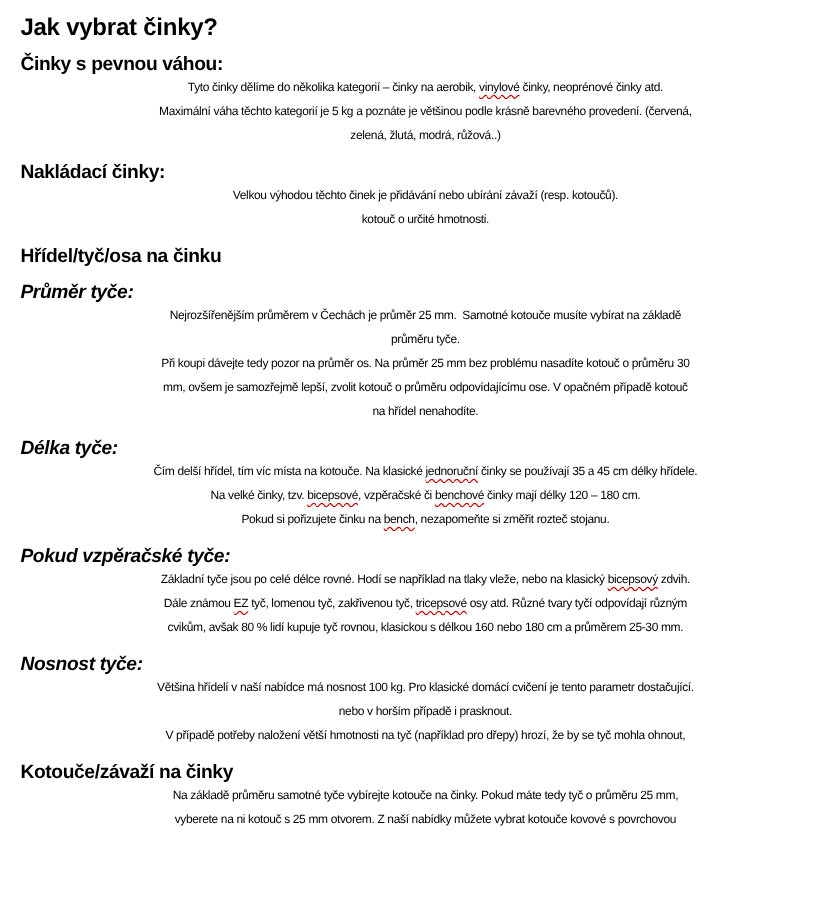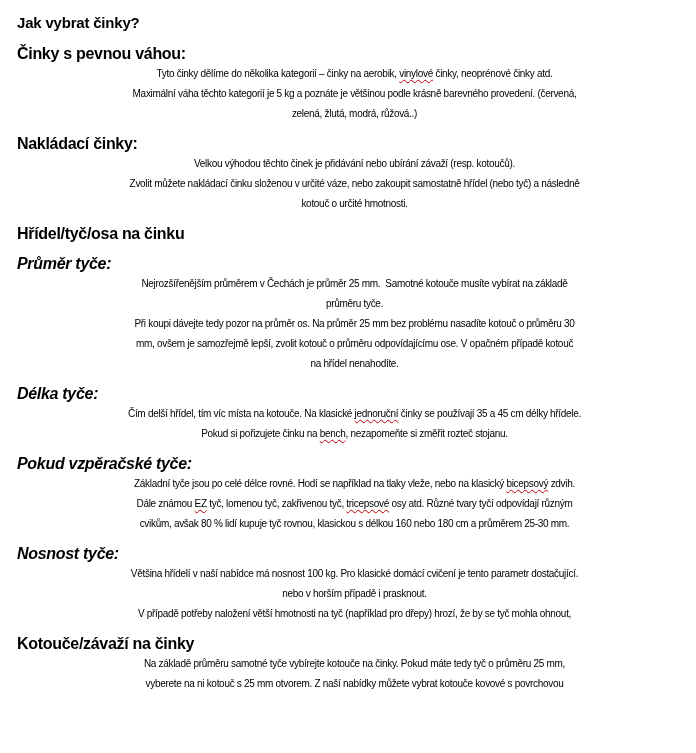--- a/index.html
+++ b/index.html
@@ -11,21 +11,21 @@
     width: 696px;
     height: 753px;
     overflow: hidden;
     font-family: "Liberation Sans", "DejaVu Sans", sans-serif;
     color: #000000;
   }
   .doc {
     padding: 12px 4px 0 17px;
   }
   .doc-title {
-    font-size: 15px;
+    font-size: 20px;
     font-weight: bold;
     line-height: 22px;
     letter-spacing: -0.2px;
     margin: 0 0 10px 0;
     white-space: pre;
   }
   .section {
     margin-top: 10px;
   }
   .section-heading {
@@ -60,37 +60,37 @@
   <div id="sections">
       <div class="section">
         <div class="section-heading">Činky s pevnou váhou:</div>
         <div class="line"><span>Tyto činky dělíme do několika kategorií – činky na aerobik, </span><span class="sq" style="text-decoration-color: rgb(192, 0, 0);">vinylové</span><span> činky, neoprénové činky atd.</span></div>
         <div class="line"><span>Maximální váha těchto kategorií je 5 kg a poznáte je většinou podle krásně barevného provedení. (červená,</span></div>
         <div class="line"><span>zelená, žlutá, modrá, růžová..)</span></div>
       </div>
       <div class="section">
         <div class="section-heading">Nakládací činky:</div>
         <div class="line"><span>Velkou výhodou těchto činek je přidávání nebo ubírání závaží (resp. kotoučů).</span></div>
-        <div class="line"><span>Zvolit můžete nakládací činku složenou v určité váze, nebo zakoupit samostatně hřídel (nebo tyč) a následně</span></div>
         <div class="line"><span>kotouč o určité hmotnosti.</span></div>
       </div>
       <div class="section">
         <div class="section-heading">Hřídel/tyč/osa na činku</div>
       </div>
       <div class="section">
         <div class="section-heading italic">Průměr tyče:</div>
         <div class="line"><span>Nejrozšířenějším průměrem v Čechách je průměr 25 mm.  Samotné kotouče musíte vybírat na základě</span></div>
         <div class="line"><span>průměru tyče.</span></div>
         <div class="line"><span>Při koupi dávejte tedy pozor na průměr os. Na průměr 25 mm bez problému nasadíte kotouč o průměru 30</span></div>
         <div class="line"><span>mm, ovšem je samozřejmě lepší, zvolit kotouč o průměru odpovídajícímu ose. V opačném případě kotouč</span></div>
         <div class="line"><span>na hřídel nenahodíte.</span></div>
       </div>
       <div class="section">
         <div class="section-heading italic">Délka tyče:</div>
         <div class="line"><span>Čím delší hřídel, tím víc místa na kotouče. Na klasické </span><span class="sq" style="text-decoration-color: rgb(192, 0, 0);">jednoruční</span><span> činky se používají 35 a 45 cm délky hřídele.</span></div>
+        <div class="line"><span>Na velké činky, tzv. </span><span class="sq" style="text-decoration-color: rgb(192, 0, 0);">bicepsové</span><span>, vzpěračské či </span><span class="sq" style="text-decoration-color: rgb(192, 0, 0);">benchové</span><span> činky mají délky 120 – 180 cm.</span></div>
         <div class="line"><span>Pokud si pořizujete činku na </span><span class="sq" style="text-decoration-color: rgb(192, 0, 0);">bench</span><span>, nezapomeňte si změřit rozteč stojanu.</span></div>
       </div>
       <div class="section">
         <div class="section-heading italic">Pokud vzpěračské tyče:</div>
         <div class="line"><span>Základní tyče jsou po celé délce rovné. Hodí se například na tlaky vleže, nebo na klasický </span><span class="sq" style="text-decoration-color: rgb(192, 0, 0);">bicepsový</span><span> zdvih.</span></div>
         <div class="line"><span>Dále známou </span><span class="sq" style="text-decoration-color: rgb(192, 0, 0);">EZ</span><span> tyč, lomenou tyč, zakřivenou tyč, </span><span class="sq" style="text-decoration-color: rgb(192, 0, 0);">tricepsové</span><span> osy atd. Různé tvary tyčí odpovídají různým</span></div>
         <div class="line"><span>cvikům, avšak 80 % lidí kupuje tyč rovnou, klasickou s délkou 160 nebo 180 cm a průměrem 25-30 mm.</span></div>
       </div>
       <div class="section">
         <div class="section-heading italic">Nosnost tyče:</div>

